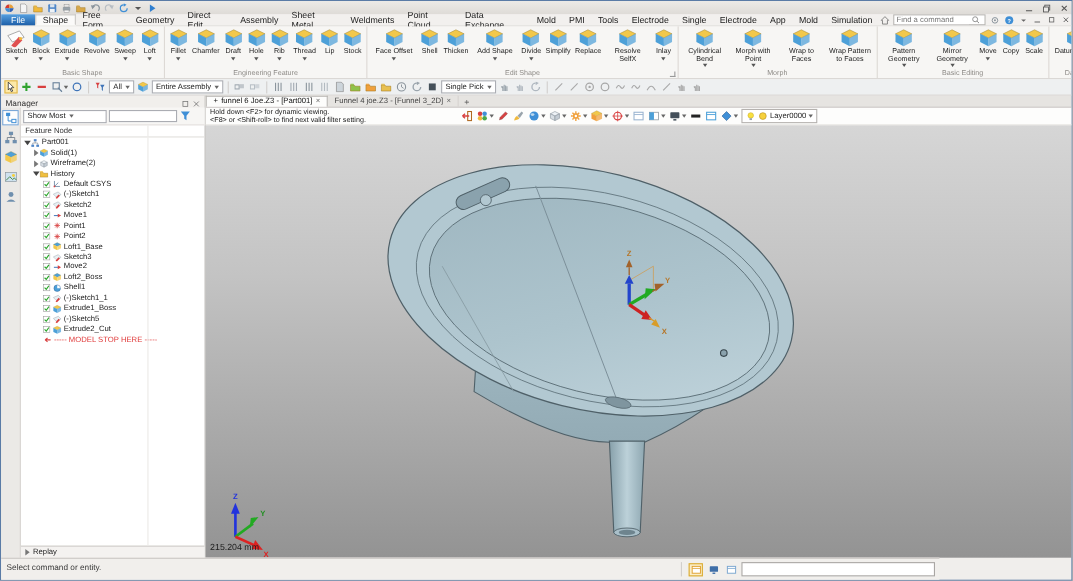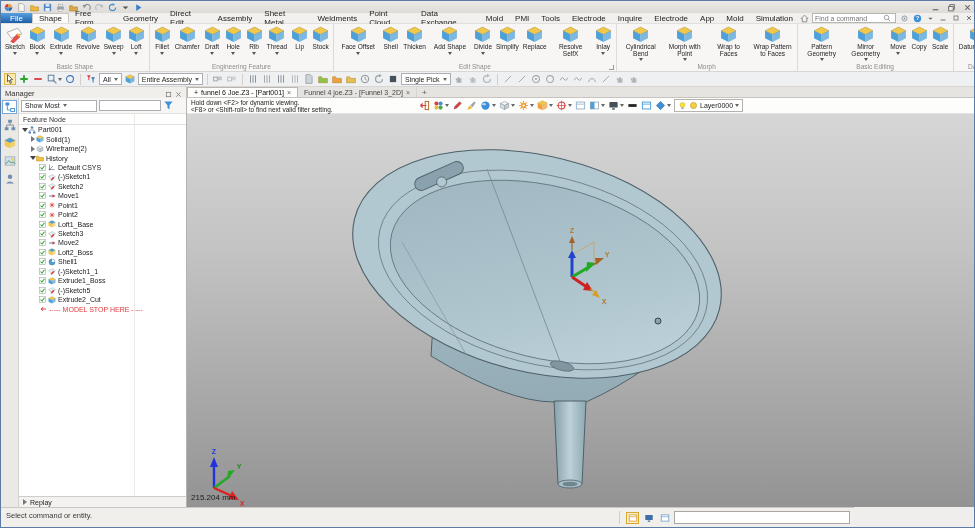--- a/index.html
+++ b/index.html
@@ -206,21 +206,21 @@
         <span class="mtab">Direct Edit</span>
         <span class="mtab">Assembly</span>
         <span class="mtab">Sheet Metal</span>
         <span class="mtab">Weldments</span>
         <span class="mtab">Point Cloud</span>
         <span class="mtab">Data Exchange</span>
         <span class="mtab">Mold</span>
         <span class="mtab">PMI</span>
         <span class="mtab">Tools</span>
         <span class="mtab">Electrode</span>
-        <span class="mtab">Inquire</span>
+        <span class="mtab">Single</span>
         <span class="mtab">Electrode</span>
         <span class="mtab">App</span>
         <span class="mtab">Mold</span>
         <span class="mtab">Simulation</span>
       </div>
     <div class="menu-right">
       <span class="mi">
           <svg width="9" height="9" viewBox="0 0 16 16">
             <path d="M8 2 L14 8 H12 V14 H4 V8 H2 Z" fill="none" stroke="#777" stroke-width="1.4"></path>
           </svg>

